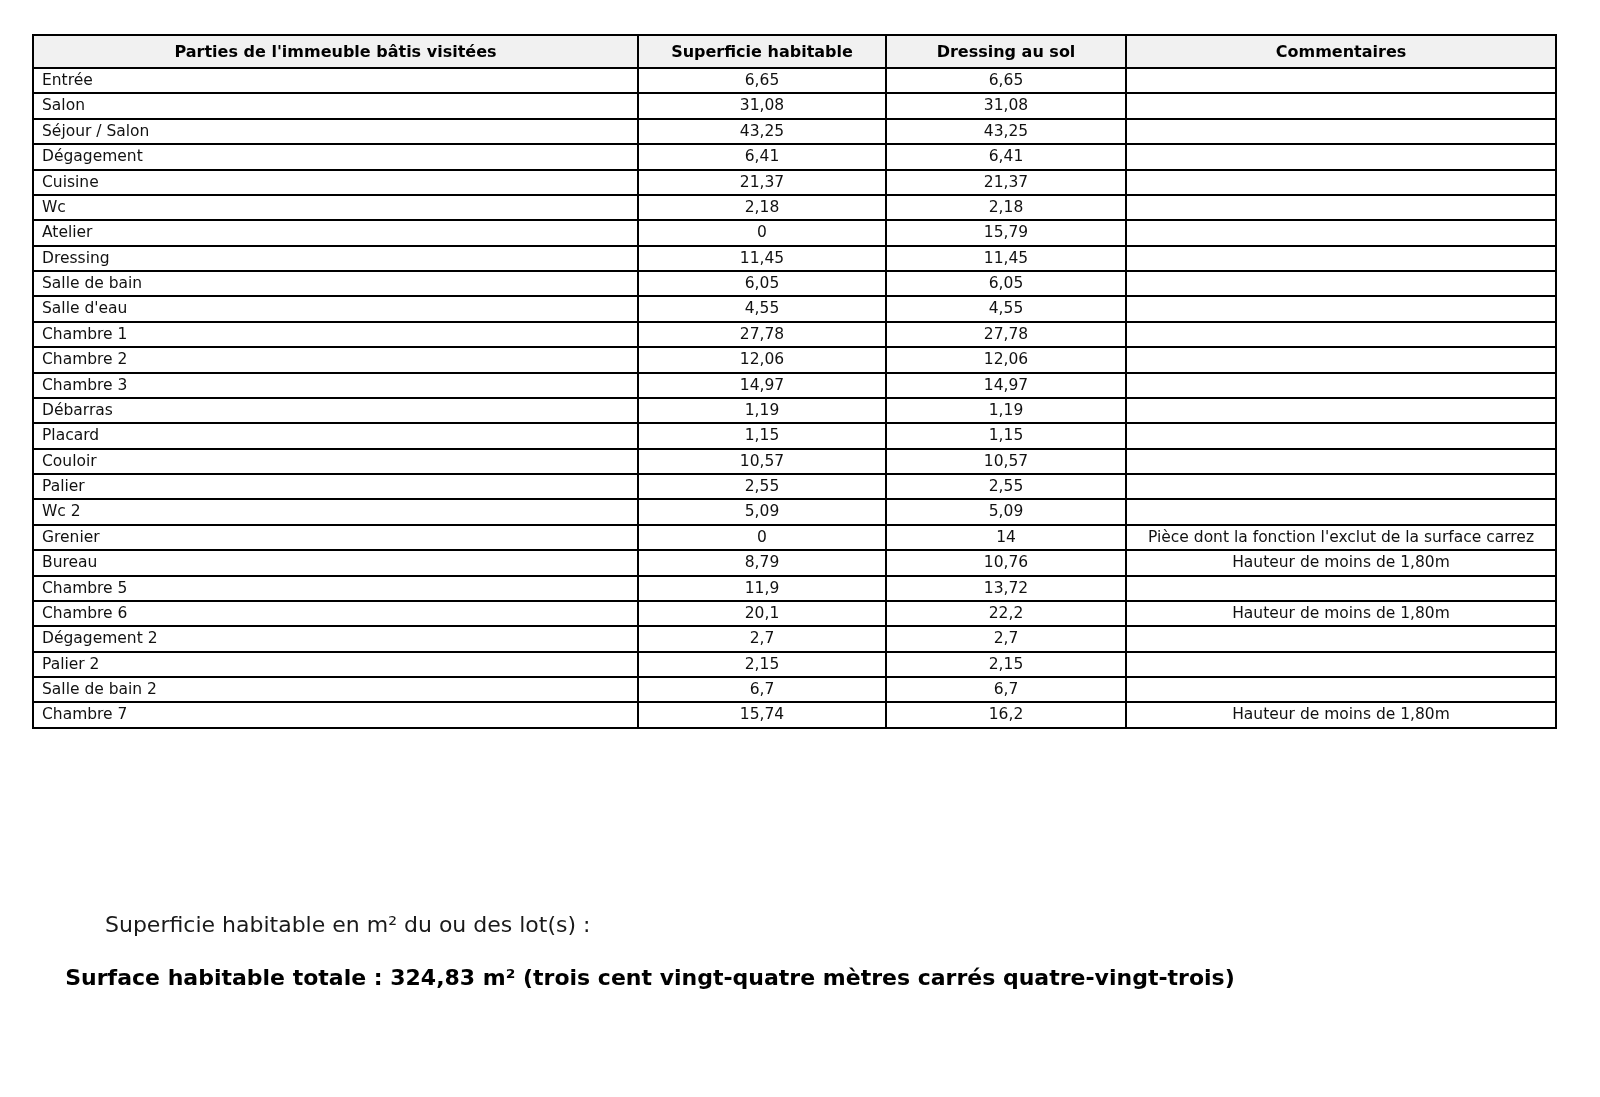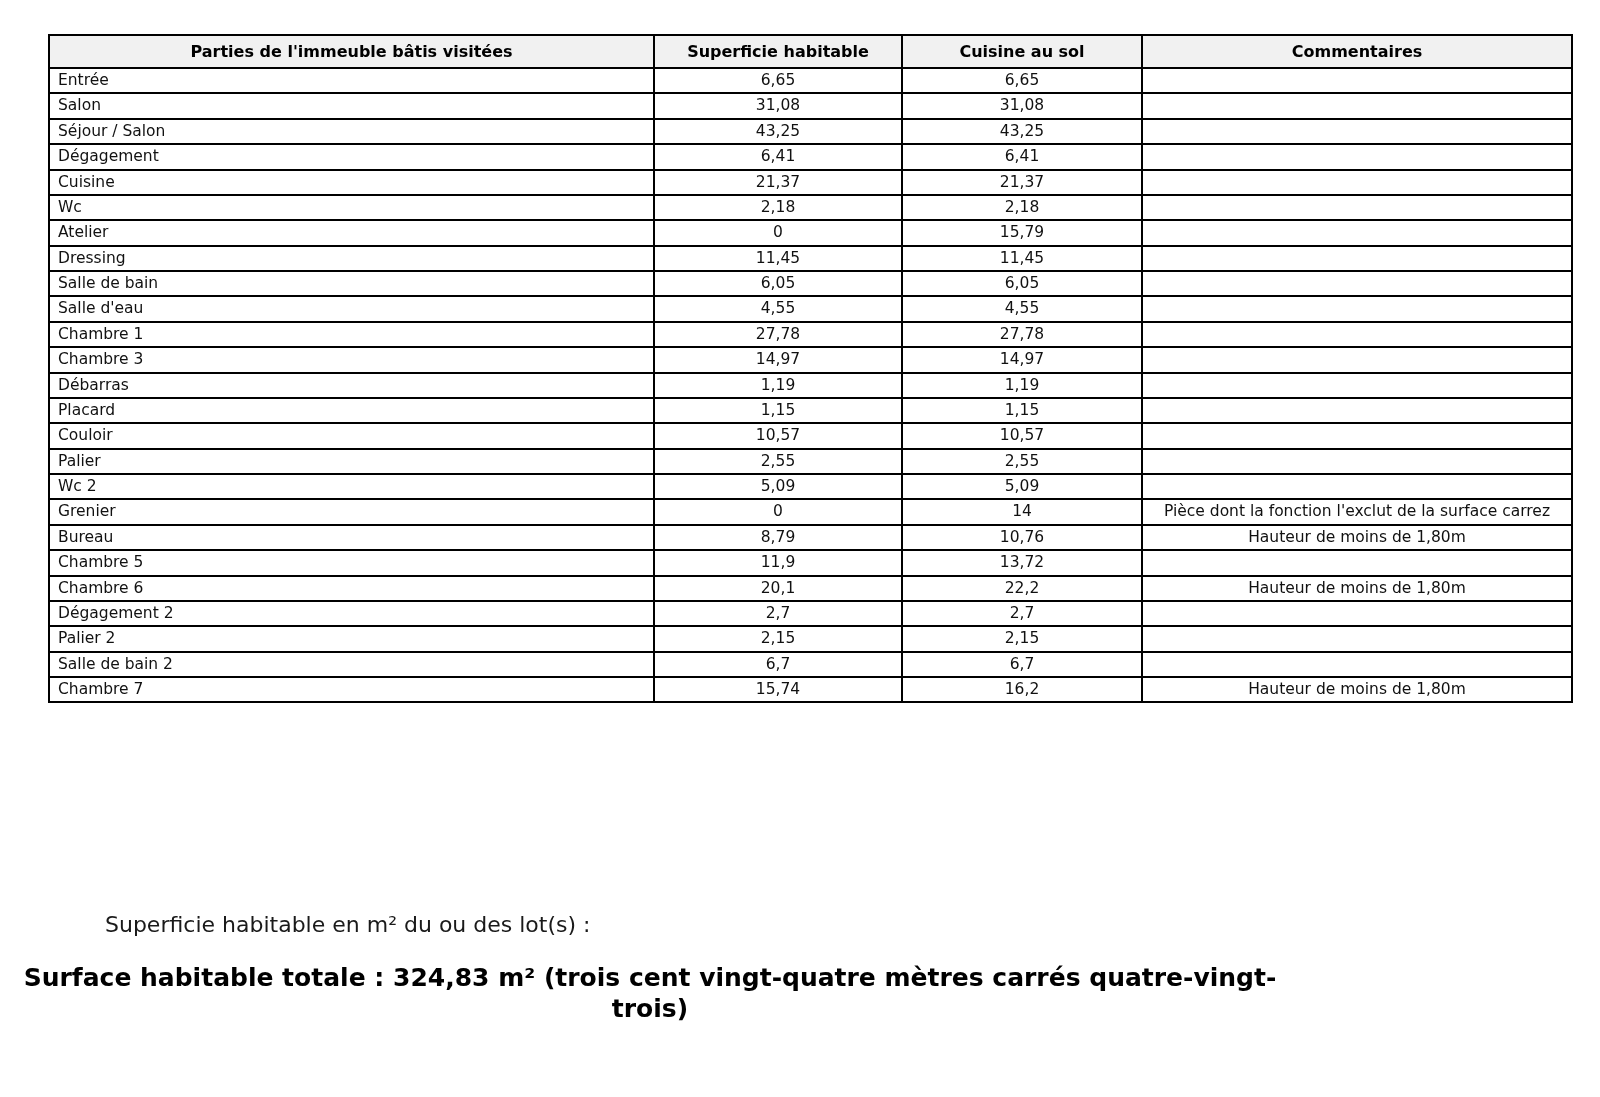--- a/index.html
+++ b/index.html
@@ -11,21 +11,21 @@
   }
   .page {
     position: relative;
     width: 1600px;
     height: 1097px;
     background: #ffffff;
     overflow: hidden;
   }
   table.surface-table {
     position: absolute;
-    left: 48px;
+    left: 32px;
     top: 34px;
     width: 1523px;
     border-collapse: collapse;
     table-layout: fixed;
     font-size: 15.5px;
     color: #111111;
   }
   table.surface-table col.col-room { width: 605px; }
   table.surface-table col.col-hab  { width: 248px; }
   table.surface-table col.col-sol  { width: 240px; }
@@ -59,42 +59,42 @@
     font-size: 22px;
     color: #1a1a1a;
   }
   .footer-totals {
     position: absolute;
     left: 0;
     top: 962px;
     width: 1300px;
     text-align: center;
     font-weight: bold;
-    font-size: 25px;
+    font-size: 22px;
     line-height: 31px;
     color: #000000;
   }
 </style>
 </head>
 <body>
 
 <div class="page">
 
   <table class="surface-table">
     <colgroup>
       <col class="col-room">
       <col class="col-hab">
       <col class="col-sol">
       <col class="col-com">
     </colgroup>
     <thead>
       <tr>
         <th>Parties de l'immeuble bâtis visitées</th>
         <th>Superficie habitable</th>
-        <th>Cuisine au sol</th>
+        <th>Dressing au sol</th>
         <th>Commentaires</th>
       </tr>
     </thead>
     <tbody id="table-body">
         <tr>
           <td class="room-cell">Entrée</td>
           <td class="num-cell">6,65</td>
           <td class="num-cell">6,65</td>
           <td class="comment-cell"></td>
         </tr>
@@ -152,20 +152,26 @@
           <td class="num-cell">4,55</td>
           <td class="comment-cell"></td>
         </tr>
         <tr>
           <td class="room-cell">Chambre 1</td>
           <td class="num-cell">27,78</td>
           <td class="num-cell">27,78</td>
           <td class="comment-cell"></td>
         </tr>
         <tr>
+          <td class="room-cell">Chambre 2</td>
+          <td class="num-cell">12,06</td>
+          <td class="num-cell">12,06</td>
+          <td class="comment-cell"></td>
+        </tr>
+        <tr>
           <td class="room-cell">Chambre 3</td>
           <td class="num-cell">14,97</td>
           <td class="num-cell">14,97</td>
           <td class="comment-cell"></td>
         </tr>
         <tr>
           <td class="room-cell">Débarras</td>
           <td class="num-cell">1,19</td>
           <td class="num-cell">1,19</td>
           <td class="comment-cell"></td>

